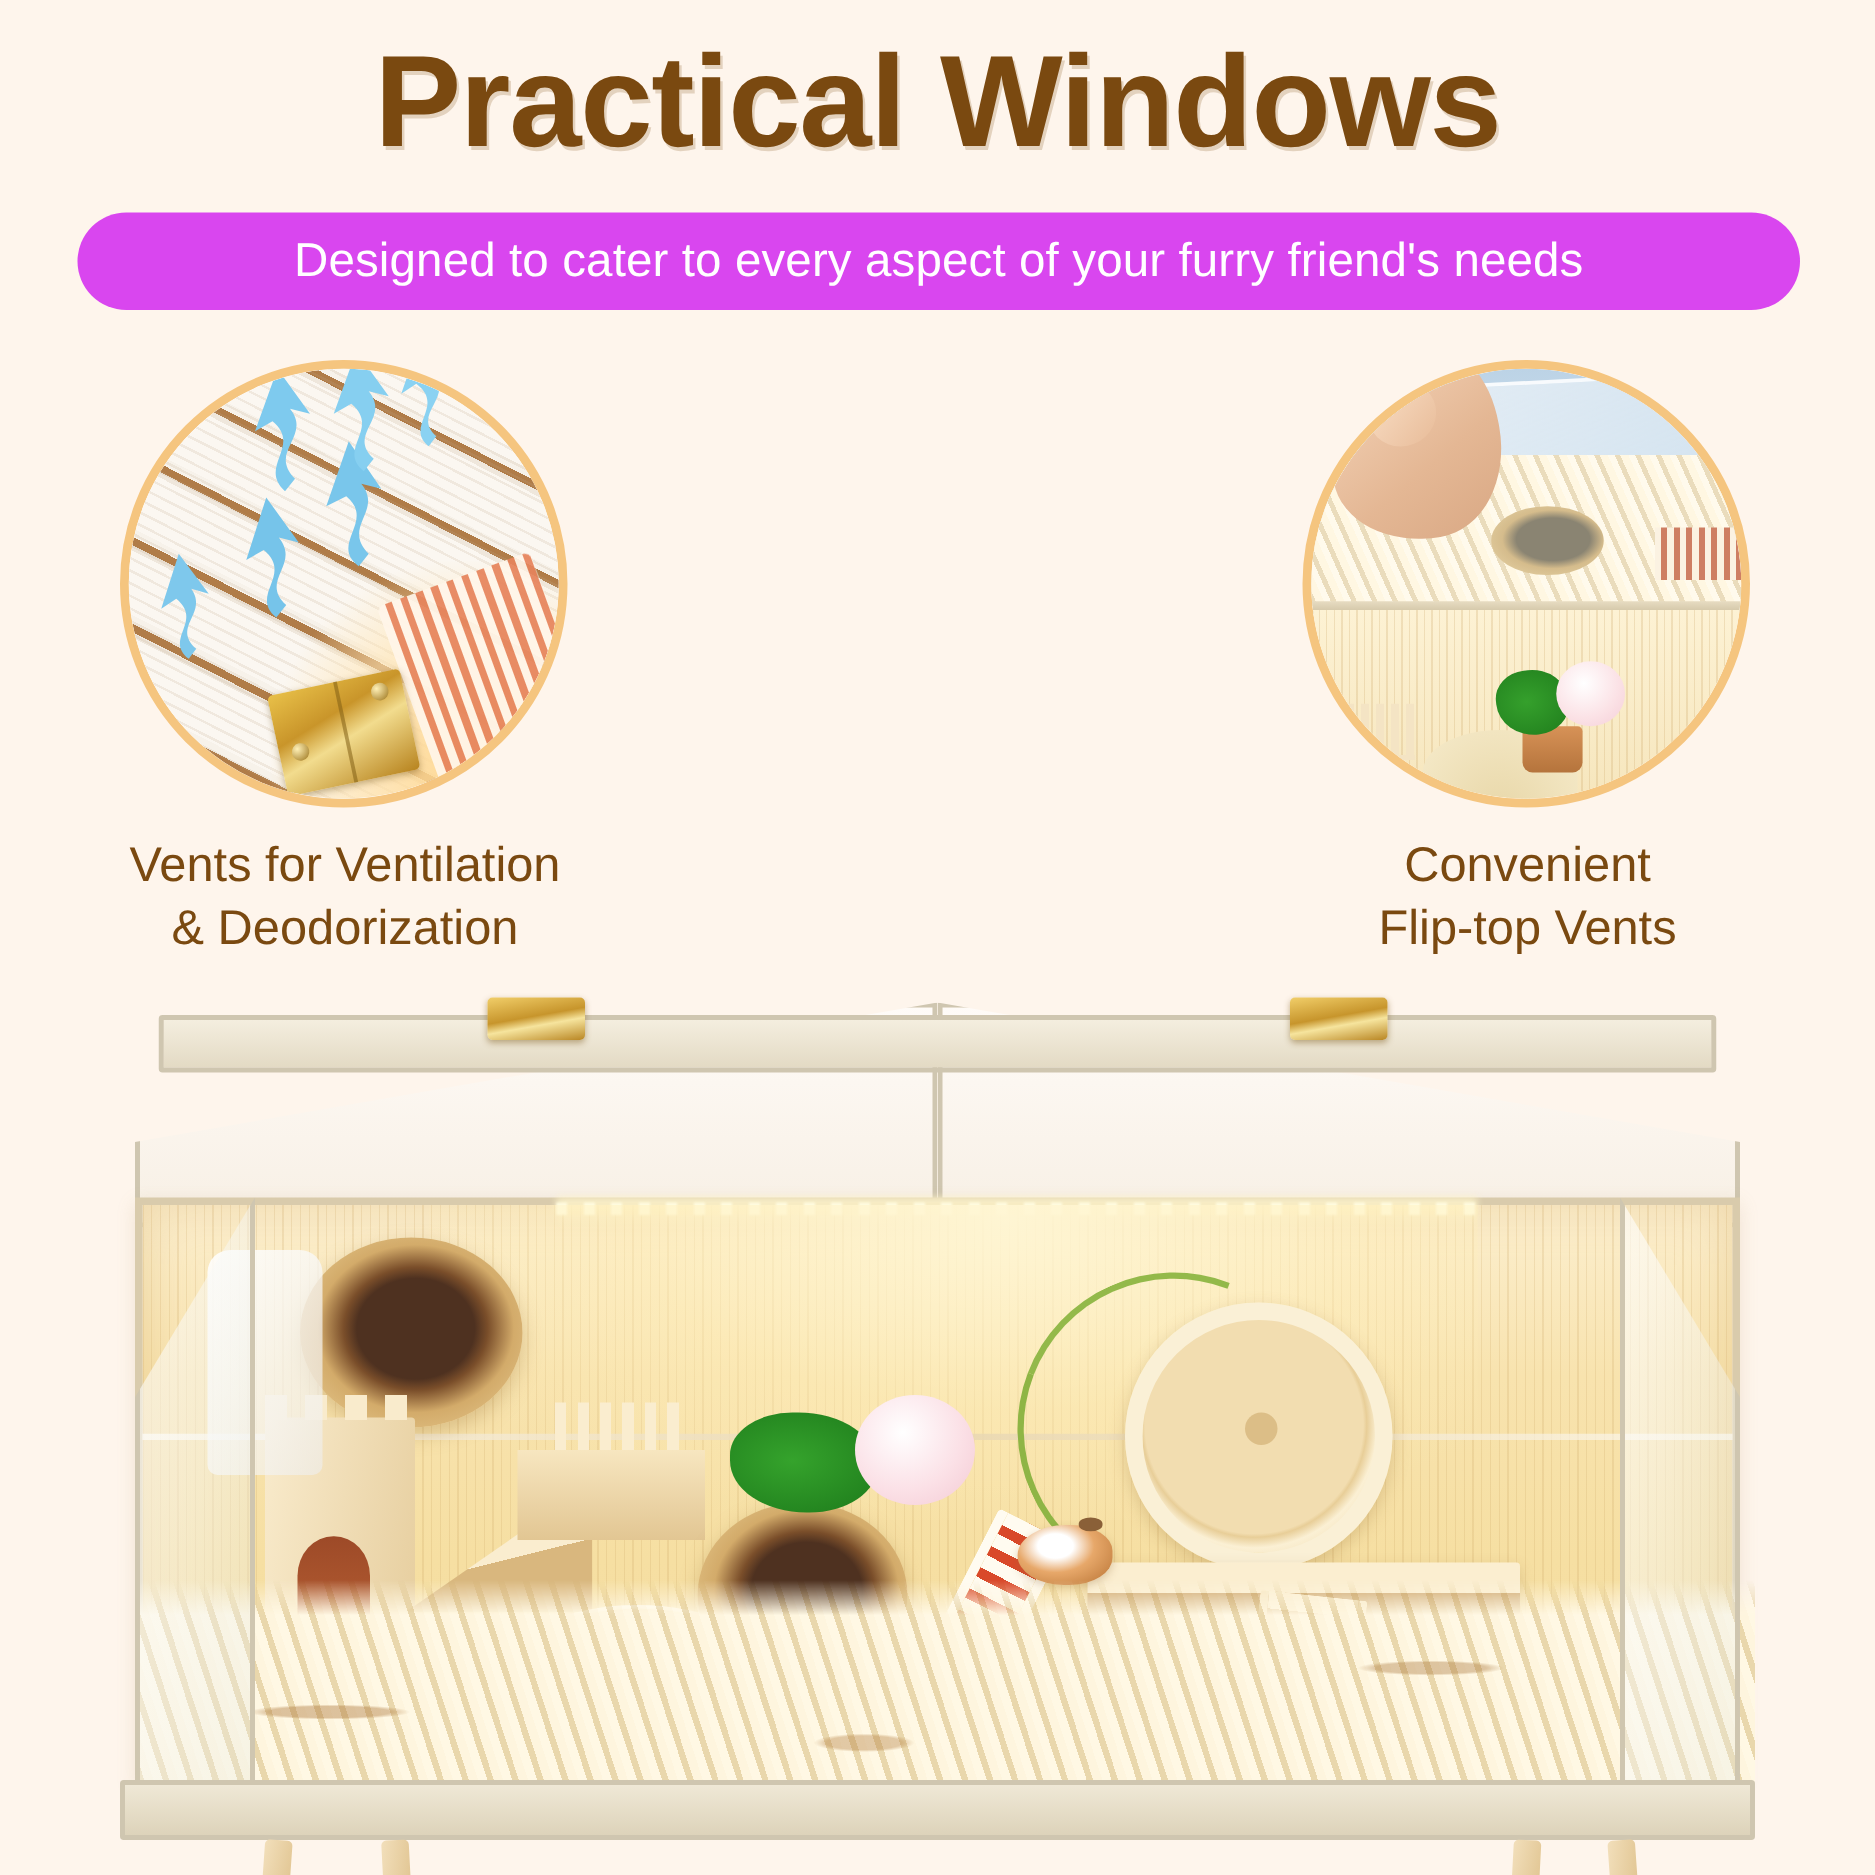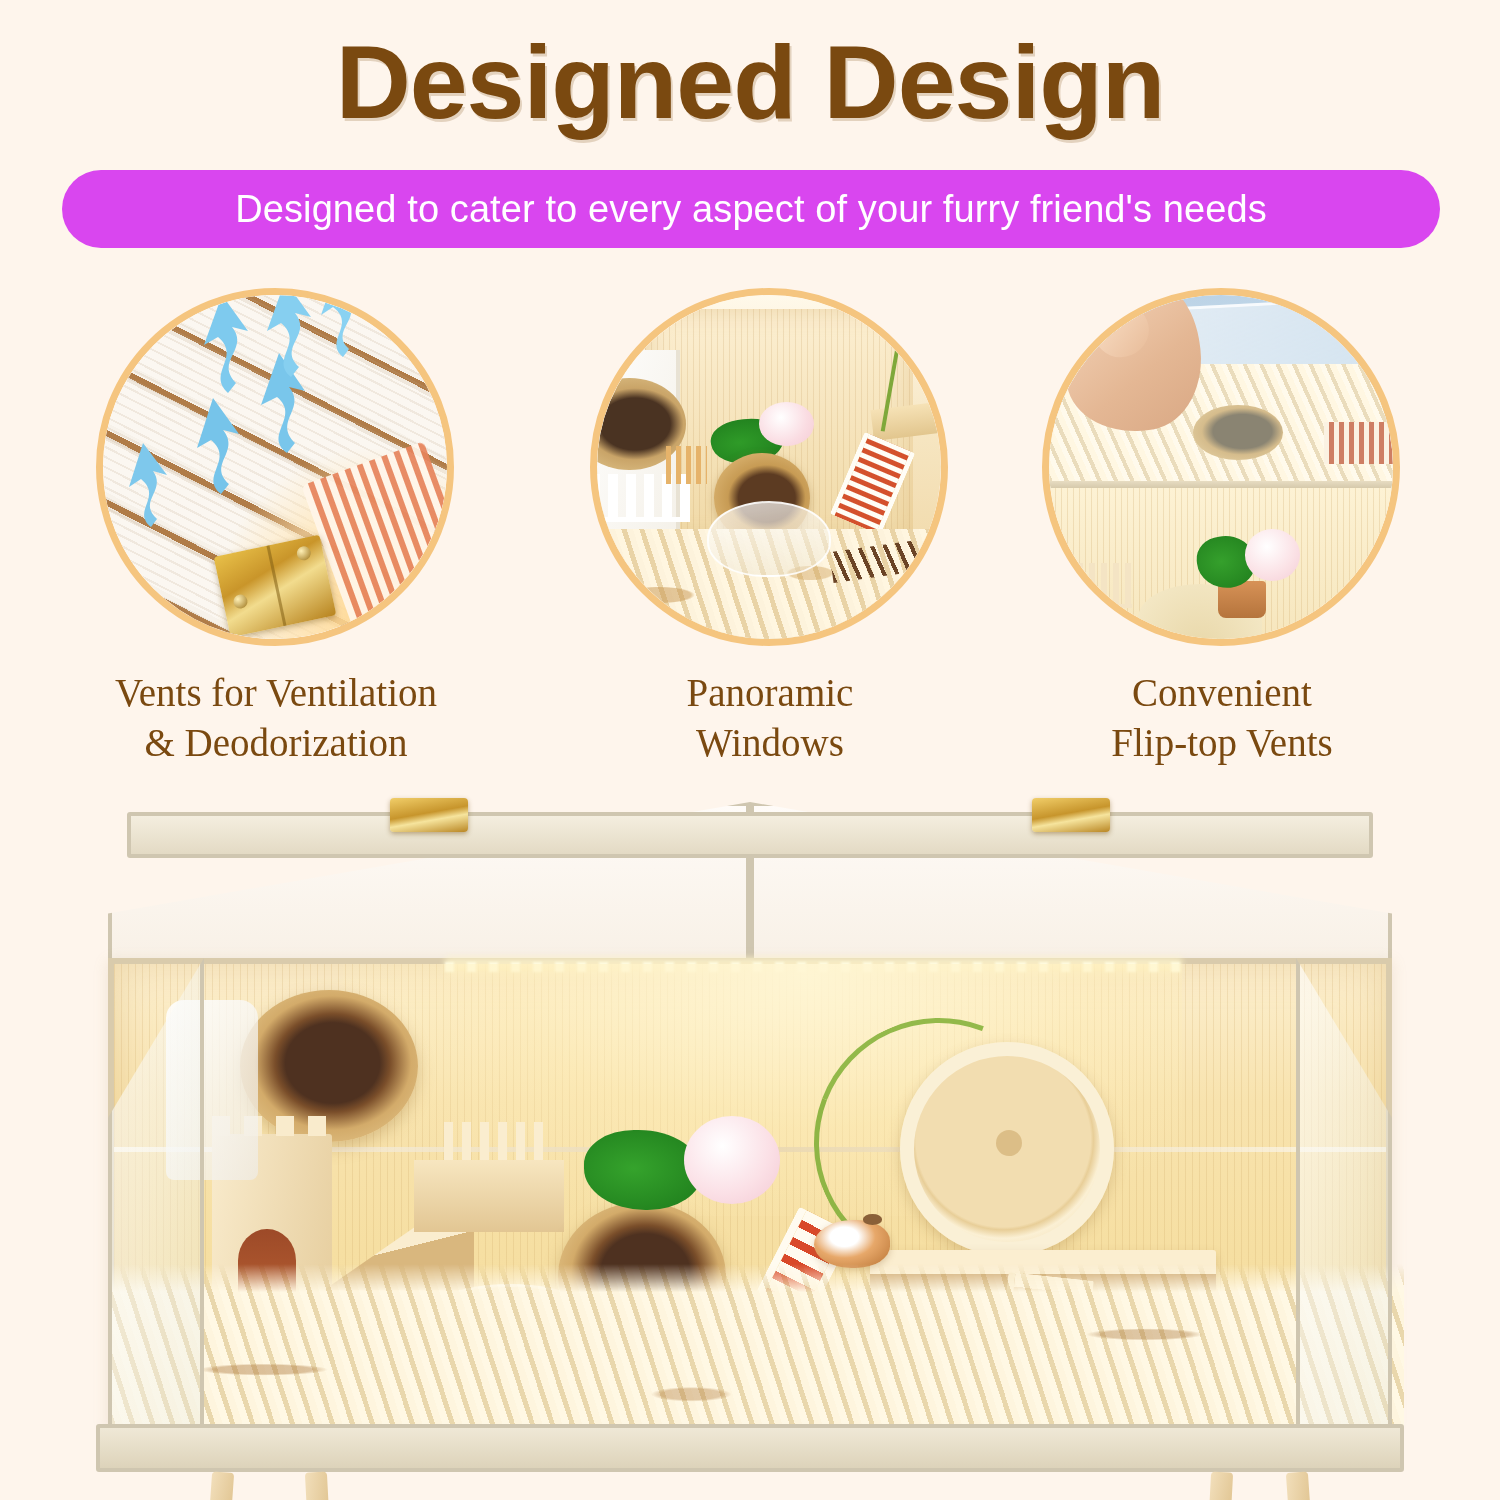--- a/index.html
+++ b/index.html
@@ -33,21 +33,21 @@
   }
   #subtitle-text {
     color:#FFFFFF;
     font-size:38px;
     letter-spacing:0.1px;
     white-space:nowrap;
   }
 
   
   #features { position:absolute; left:0; top:288px; width:1500px; height:500px; }
-  .feature { position:absolute; top:0; width:360px;font-family:Liberation Serif, serif; }
+  .feature { position:absolute; top:0; width:360px; }
   .feature.f0 { left:96px; }
   .feature.f1 { left:590px; }
   .feature.f2 { left:1042px; }
 
   .circle {
     position:relative;
     width:358px; height:358px;
     border-radius:50%;
     border:7px solid #F5C57F;
     overflow:hidden;
@@ -295,21 +295,21 @@
     border-radius:54% 46% 48% 52%;
     background:radial-gradient(ellipse at 40% 35%,#FFFFFF 0 22%,#E7A86A 48%,#C98647 80%);
     box-shadow:0 3px 7px rgba(150,110,60,.3);
   }
   .hamster-ear { position:absolute; width:26%; height:22%; border-radius:50%; background:#8A6038; }
   .water-bottle { background:linear-gradient(120deg,rgba(255,255,255,.88),rgba(238,238,238,.6)); border-radius:18px 18px 8px 8px; }
 </style>
 </head>
 <body>
 
-<div id="title">Designed Design</div>
+<div id="title">Practical Windows</div>
 
 <div id="subtitle-pill">
   <span id="subtitle-text">Designed to cater to every aspect of your furry friend's needs</span>
 </div>
 
 <div id="features">
 
   <div class="feature f0">
     <div class="circle">
       <div class="circle-inner">
@@ -351,45 +351,20 @@
 
         <div class="hinge">
           <div class="hinge-line"></div>
         </div>
       </div>
     </div>
     <div class="feature-label">Vents for Ventilation
 &amp; Deodorization</div>
   </div>
 
-  <div class="feature f1">
-    <div class="circle">
-      <div class="circle-inner">
-        <div class="c2-bg"></div>
-        <div class="c2-backwall">
-          <div class="c2-grain"></div>
-        </div>
-        <div class="c2-leftpanel"></div>
-        <div class="c2-nest-l"></div>
-        <div class="c2-fence"></div>
-        <div class="c2-smfence"></div>
-        <div class="c2-shelf"></div>
-        <div class="c2-vine"></div>
-        <div class="c2-green"></div>
-        <div class="c2-flower"></div>
-        <div class="c2-tunnel"></div>
-        <div class="c2-ladder"></div>
-        <div class="c2-bedding"></div>
-        <div class="c2-dome"></div>
-        <div class="c2-sticks"></div>
-      </div>
-    </div>
-    <div class="feature-label">Panoramic
-Windows</div>
-  </div>
 
   <div class="feature f2">
     <div class="circle">
       <div class="circle-inner">
         <div class="c3-bg"></div>
         <div class="c3-sky"></div>
         <div class="c3-lidglass"></div>
         <div class="c3-bedtop"></div>
         <div class="c3-nest3"></div>
         <div class="c3-stripes3"></div>

